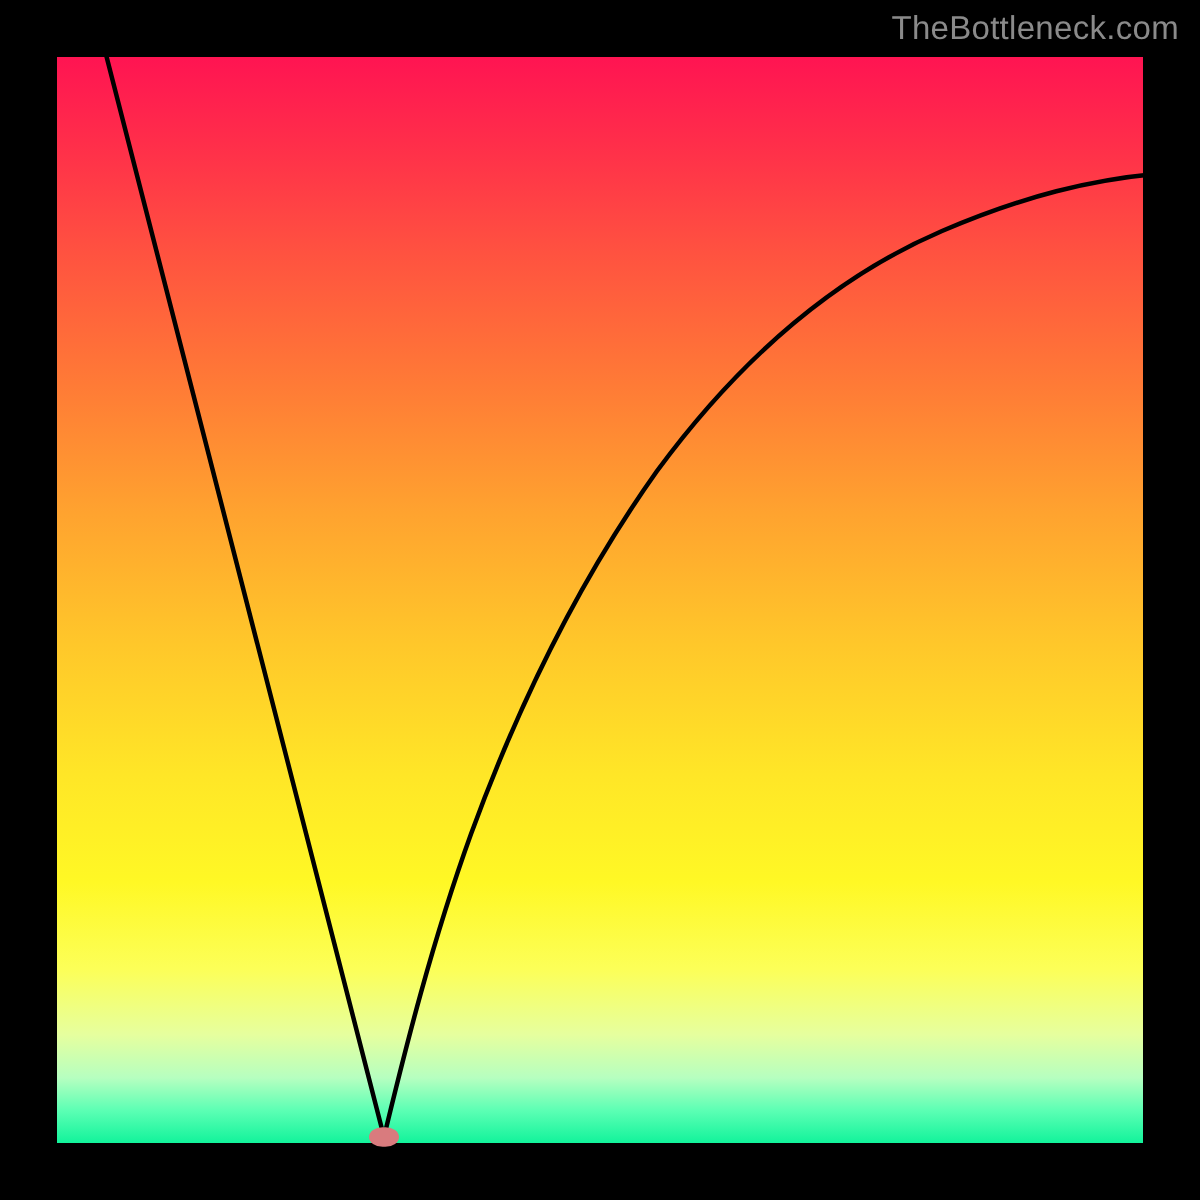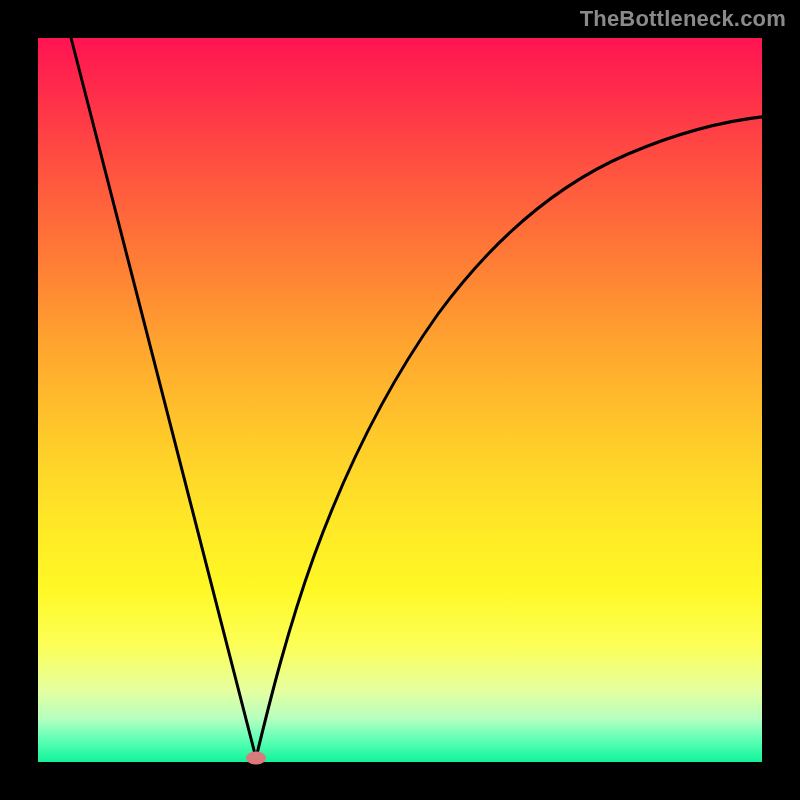--- a/index.html
+++ b/index.html
@@ -46,21 +46,21 @@
     background: #d97b7e;
     border-radius: 50%/55%;
     transform: translate(-50%, -50%);
   }
   .watermark {
     position: absolute;
     top: 6px;
     right: 14px;
     color: #8a8a8a;
     font-size: 22px;
-    font-weight: 700;
+    font-weight: 400;
     letter-spacing: 0.2px;
     font-family: Arial, Helvetica, sans-serif;
   }
   svg.curve {
     position: absolute;
     top: 0; left: 0;
     width: 724px;
     height: 724px;
     overflow: visible;
   }

